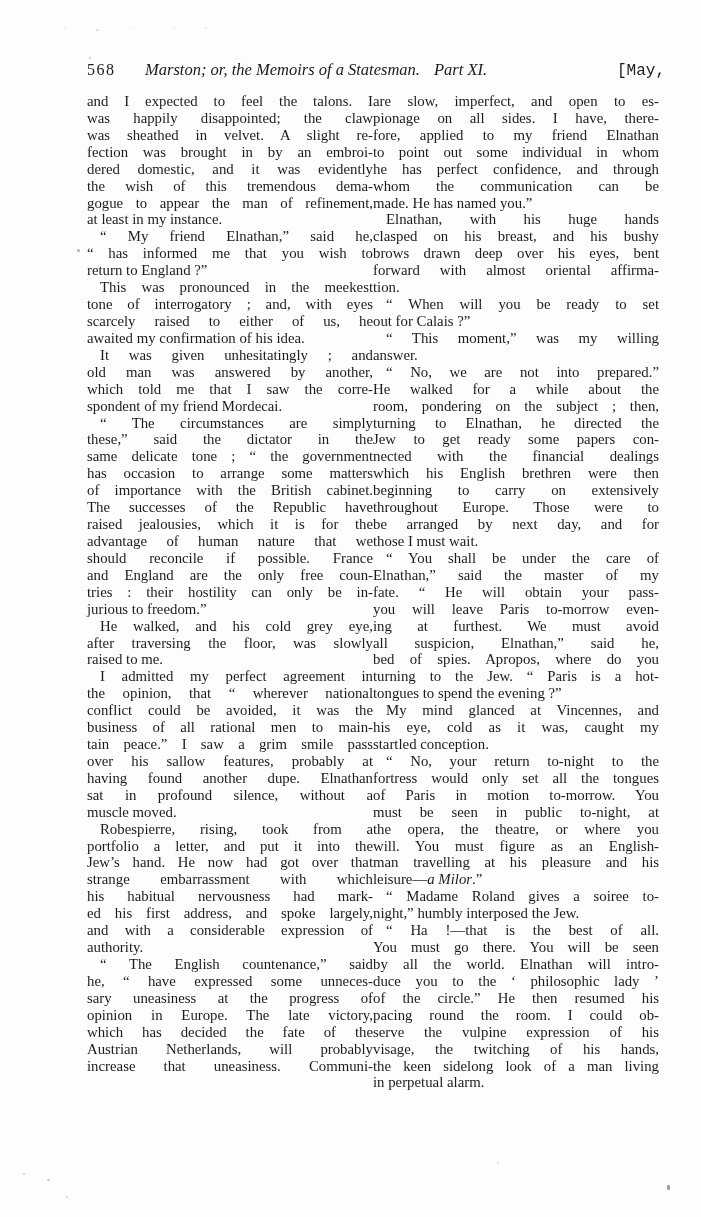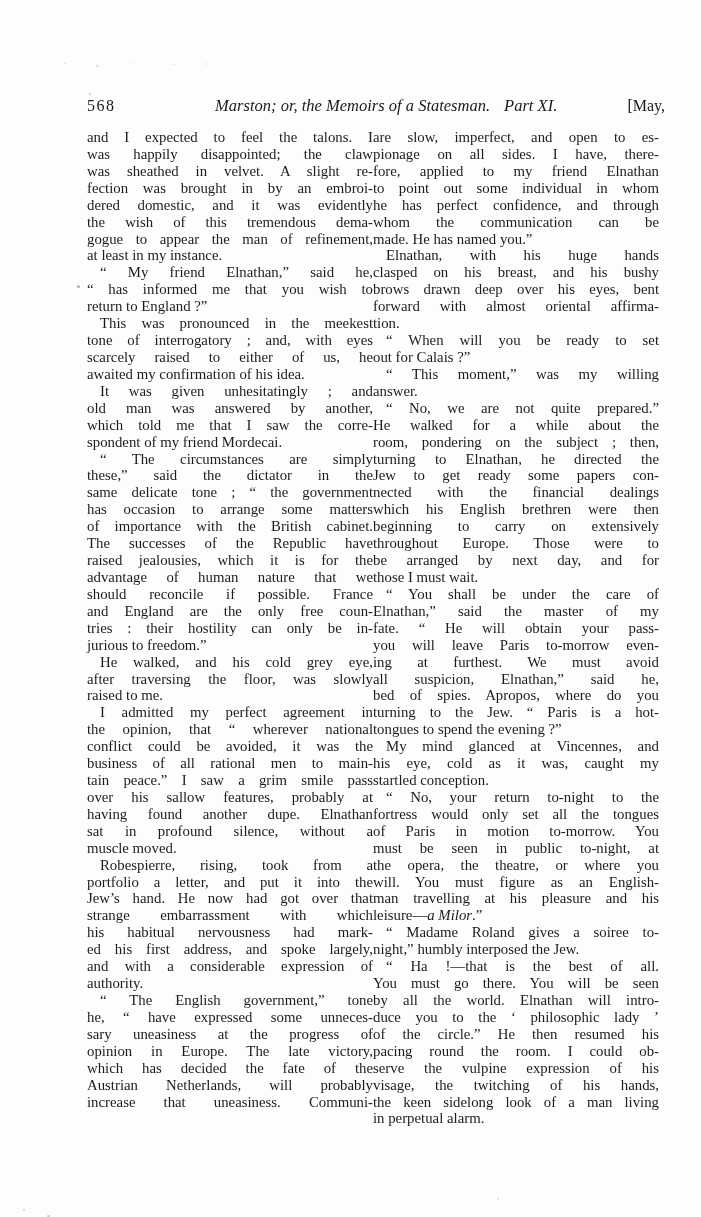--- a/index.html
+++ b/index.html
@@ -4,29 +4,29 @@
 <style>
   html,body{margin:0;padding:0;}
   body{
     width:701px;height:1217px;
     background:#fdfdfc;
     font-family:"Liberation Serif","DejaVu Serif",serif;
     color:#1b1b1b;
     position:relative;
     overflow:hidden;
   }
-  .page{position:absolute;inset:0;margin-top:36px;}
+  .page{position:absolute;inset:0;}
   .header{
     position:absolute;top:60px;left:87px;width:578px;
     display:flex;align-items:baseline;font-size:16px;
   }
   .page-num{width:58px;letter-spacing:1.5px;}
-  .hdr-center{flex:1;text-align:center;font-style:italic;font-size:16.5px;white-space:nowrap;}
+  .hdr-center{flex:1;font-style:italic;font-size:16.5px;white-space:nowrap;}
   .hdr-part{margin-left:14px;}
-  .hdr-date{text-align:center;white-space:nowrap;}
+  .hdr-date{text-align:center;white-space:nowrap;font-family:Liberation Mono, monospace;}
   .columns{
     position:absolute;top:93px;left:87px;width:579px;
     display:flex;
   }
   .col{width:286px;font-size:14.8px;line-height:16.92px;}
   .line{text-align:justify;text-align-last:justify;}
   .line.plast{text-align-last:left;}
   .line.indent{text-indent:13px;}
   .speck{position:absolute;border-radius:50%;background:#555;}
 </style>
@@ -87,21 +87,21 @@
         <div class="line">sat in profound silence, without a</div>
         <div class="line plast">muscle moved.</div>
         <div class="line indent">Robespierre, rising, took from a</div>
         <div class="line">portfolio a letter, and put it into the</div>
         <div class="line">Jew’s hand. He now had got over that</div>
         <div class="line">strange embarrassment with which</div>
         <div class="line">his habitual nervousness had mark-</div>
         <div class="line">ed his first address, and spoke largely,</div>
         <div class="line">and with a considerable expression of</div>
         <div class="line plast">authority.</div>
-        <div class="line indent">“ The English government,” tone</div>
+        <div class="line indent">“ The English countenance,” said</div>
         <div class="line">he, “ have expressed some unneces-</div>
         <div class="line">sary uneasiness at the progress of</div>
         <div class="line">opinion in Europe.  The late victory,</div>
         <div class="line">which has decided the fate of the</div>
         <div class="line">Austrian Netherlands, will probably</div>
         <div class="line">increase that uneasiness.  Communi-</div>
       </div>
     <div class="col" id="col-right">
         <div class="line">are slow, imperfect, and open to es-</div>
         <div class="line">pionage on all sides.  I have, there-</div>
@@ -112,21 +112,21 @@
         <div class="line plast">made.  He has named you.”</div>
         <div class="line indent">Elnathan, with his huge hands</div>
         <div class="line">clasped on his breast, and his bushy</div>
         <div class="line">brows drawn deep over his eyes, bent</div>
         <div class="line">forward with almost oriental affirma-</div>
         <div class="line plast">tion.</div>
         <div class="line indent">“ When will you be ready to set</div>
         <div class="line plast">out for Calais ?”</div>
         <div class="line indent">“ This moment,” was my willing</div>
         <div class="line plast">answer.</div>
-        <div class="line indent">“ No, we are not quite prepared.”</div>
+        <div class="line indent">“ No, we are not into prepared.”</div>
         <div class="line">He walked for a while about the</div>
         <div class="line">room, pondering on the subject ; then,</div>
         <div class="line">turning to Elnathan, he directed the</div>
         <div class="line">Jew to get ready some papers con-</div>
         <div class="line">nected with the financial dealings</div>
         <div class="line">which his English brethren were then</div>
         <div class="line">beginning to carry on extensively</div>
         <div class="line">throughout Europe.  Those were to</div>
         <div class="line">be arranged by next day, and for</div>
         <div class="line plast">those I must wait.</div>

